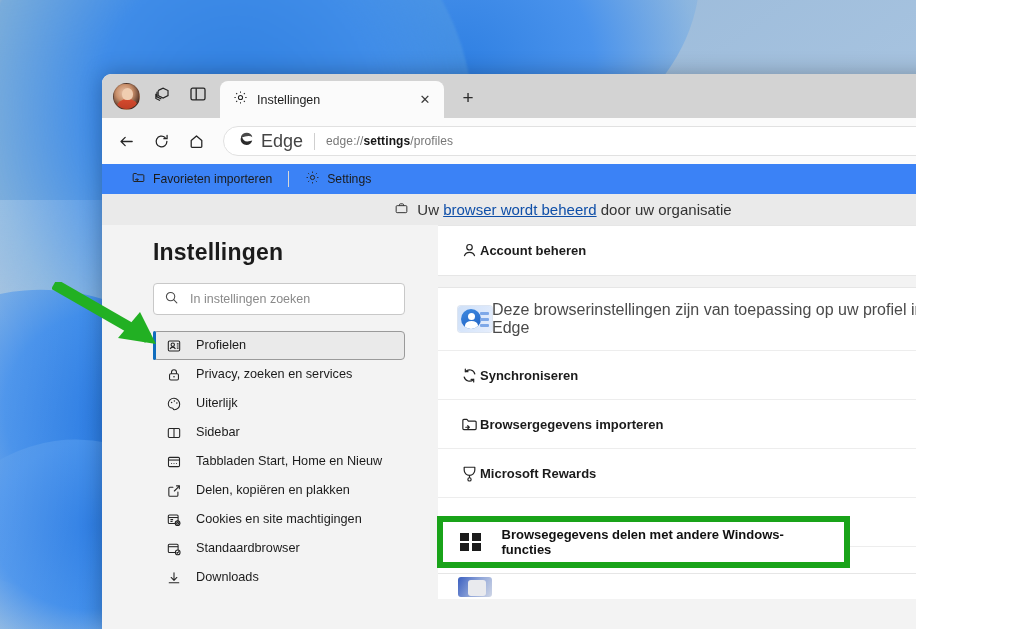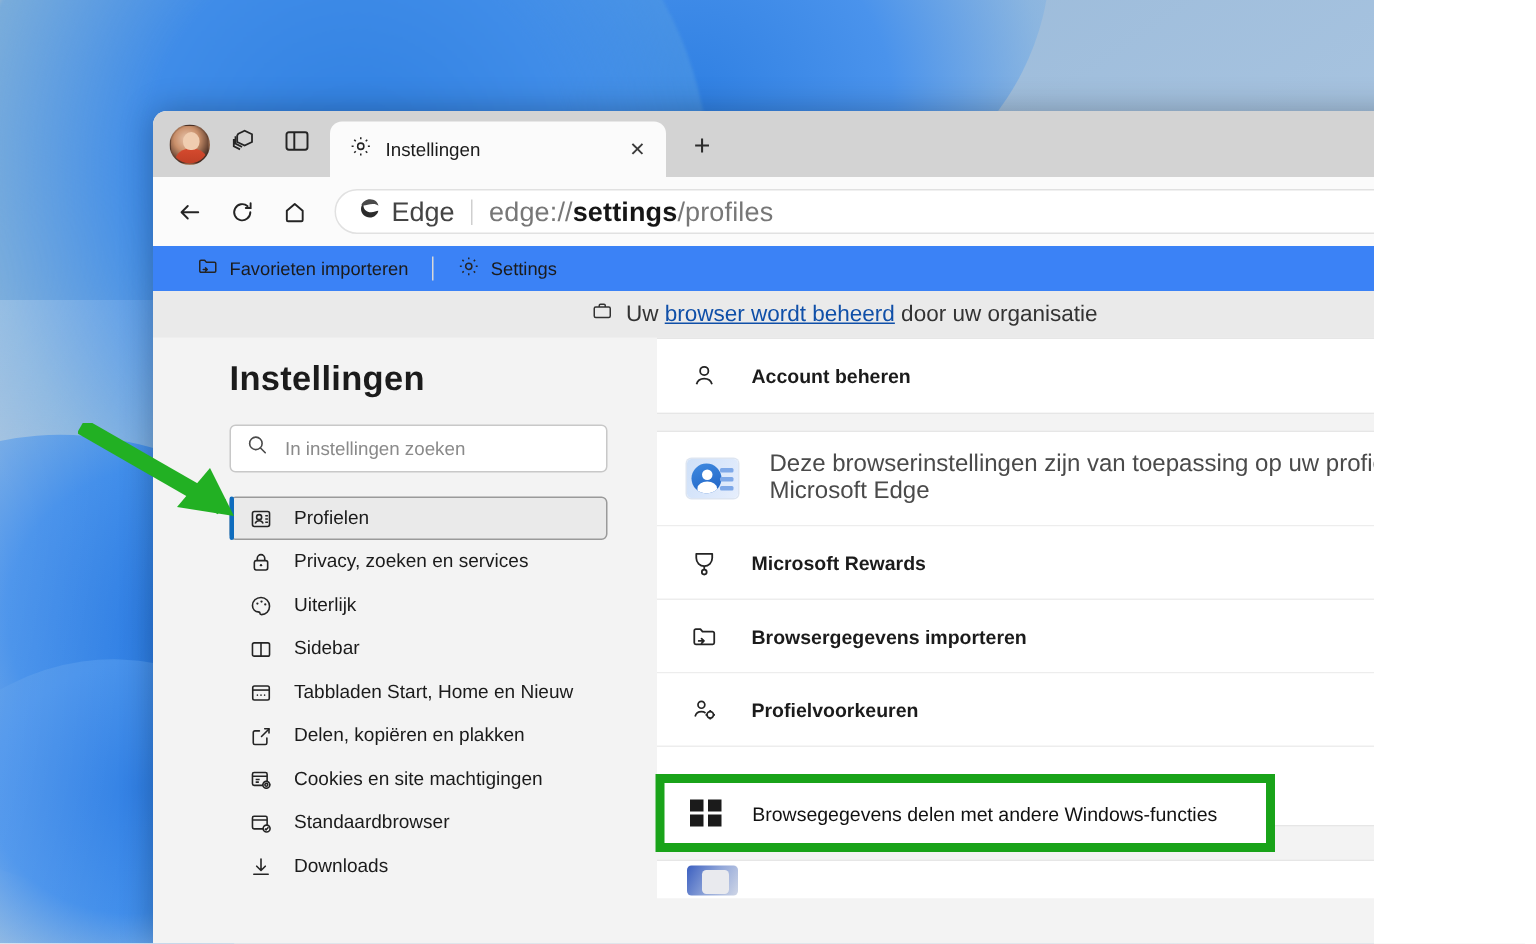--- a/index.html
+++ b/index.html
@@ -109,21 +109,21 @@
     color:#252525; flex:0 0 auto;
   }
   .omnibox{
     flex:1; height:30px; background:#ffffff; border-radius:15px;
     display:flex; align-items:center; padding:0 6px 0 14px;
     margin-left:8px; border:1px solid #e1e1e1;
   }
   .edge-badge{display:flex; align-items:center; gap:7px;}
   .edge-label{font-size:18px; color:#444;}
   .vsep{width:1px; height:17px; background:#cfcfcf; margin:0 11px;}
-  .url{font-size:18px; color:#777; letter-spacing:.1px; white-space:nowrap;}
+  .url{font-size:12px; color:#777; letter-spacing:.1px; white-space:nowrap;}
   .url b{color:#161616; font-weight:700;}
   .omni-right{margin-left:auto; display:flex; align-items:center; gap:2px;}
   .omni-icon{width:27px;height:27px;border-radius:5px;display:flex;align-items:center;justify-content:center;}
   .nav-right{display:flex; align-items:center; margin-left:4px;}
 
   
   .favbar{
     height:30px; background:#3b82f6; display:flex; align-items:center;
     padding-left:23px; gap:6px;
   }
@@ -187,21 +187,21 @@
 
   
   .rightpane{
     flex:1; background:#f3f3f3; padding-top:31px; position:relative; overflow:hidden;
   }
   .card{
     background:#fff; margin:0 0 0 3px; border:1px solid #e6e6e6;
     border-left:none; border-right:none;
   }
   .srow{
-    display:flex; align-items:center; gap:21px;
+    display:flex; align-items:center; 
     padding:16px 20px; height:49px;
     border-bottom:1px solid #ededed;
     background:#fff;
   }
   .srow:last-child{border-bottom:none;}
   .srow .ico{flex:0 0 22px; display:flex; align-items:center; justify-content:center;}
   .srow .lbl{font-size:13px; color:#1b1b1b; font-weight:600;}
   .srow.tall{height:63px; align-items:center;}
   .srow.tall .txt{display:flex; flex-direction:column; gap:3px;}
   .srow.tall .lbl{font-weight:600;}
@@ -228,21 +228,21 @@
   }
   .profcard-ico .lines{position:absolute; right:3px; top:6px; display:flex; flex-direction:column; gap:3px;}
   .profcard-ico .lines i{display:block; width:9px; height:3px; border-radius:1px; background:#7ea8e8;}
 
   
   .hl-box{
     position:absolute; left:2px; top:322px; width:413px; height:52px;
     border:6px solid #19a319; background:#fff; z-index:6;
     display:flex; align-items:center; gap:21px; padding:0 17px;
   }
-  .hl-box .lbl{font-size:13px; color:#111; font-weight:400;}
+  .hl-box .lbl{font-size:13px; color:#111; font-weight:700;}
   .win-logo{display:grid; grid-template-columns:9px 9px; grid-template-rows:8px 8px; gap:2.5px;}
   .win-logo i{display:block; background:#1b1b1b;}
 
   .bottom-peek{
     position:absolute; left:3px; bottom:0; right:0; height:26px; background:#fff;
     border-top:1px solid #e6e6e6; display:flex; align-items:center; gap:21px; padding:0 20px;
     overflow:hidden;
   }
   .peek-ico{
     width:34px; height:20px; border-radius:3px;
@@ -537,40 +537,50 @@
                     <i></i>
                     <i></i>
                   </span>
               </span>
             </span>
             <span class="txt">
               <span class="sub">Deze browserinstellingen zijn van toepassing op uw profiel in Microsoft Edge</span>
             </span>
           </div>
 
+          <div class="srow">
+            <span class="ico">
+              <svg width="19" height="19" viewBox="0 0 20 20" fill="none" stroke="#242424" stroke-width="1.25" stroke-linecap="round">
+                <path d="M15.6 8.4a5.8 5.8 0 0 0-9.8-2.6"></path>
+                <path d="M4.4 11.6a5.8 5.8 0 0 0 9.8 2.6"></path>
+                <path d="M5.6 3.2v2.8h2.8M14.4 16.8V14h-2.8"></path>
+              </svg>
+            </span>
+            <span class="lbl">Synchroniseren</span>
+          </div>
+
+          <div class="srow">
+            <span class="ico">
+              <svg width="19" height="19" viewBox="0 0 20 20" fill="none" stroke="#242424" stroke-width="1.25" stroke-linecap="round" stroke-linejoin="round">
+                <path d="M3 5.8a1.1 1.1 0 0 1 1.1-1.1h3.2l1.5 1.7h7.1a1.1 1.1 0 0 1 1.1 1.1v6.7a1.1 1.1 0 0 1-1.1 1.1H4.1A1.1 1.1 0 0 1 3 14.2z"></path>
+                <path d="M6.1 12.9h3.6M8.1 11.3l1.7 1.6-1.7 1.7"></path>
+              </svg>
+            </span>
+            <span class="lbl">Browsergegevens importeren</span>
+          </div>
 
           <div class="srow">
             <span class="ico">
               <svg width="19" height="19" viewBox="0 0 20 20" fill="none" stroke="#242424" stroke-width="1.25" stroke-linejoin="round">
                 <path d="M4.4 3.4h11.2v3a5.6 5.6 0 0 1-5.6 5.6A5.6 5.6 0 0 1 4.4 6.4z"></path>
                 <path d="M10 12v2.6"></path>
                 <circle cx="10" cy="16.2" r="1.7"></circle>
               </svg>
             </span>
             <span class="lbl">Microsoft Rewards</span>
-          </div>
-
-          <div class="srow">
-            <span class="ico">
-              <svg width="19" height="19" viewBox="0 0 20 20" fill="none" stroke="#242424" stroke-width="1.25" stroke-linecap="round" stroke-linejoin="round">
-                <path d="M3 5.8a1.1 1.1 0 0 1 1.1-1.1h3.2l1.5 1.7h7.1a1.1 1.1 0 0 1 1.1 1.1v6.7a1.1 1.1 0 0 1-1.1 1.1H4.1A1.1 1.1 0 0 1 3 14.2z"></path>
-                <path d="M6.1 12.9h3.6M8.1 11.3l1.7 1.6-1.7 1.7"></path>
-              </svg>
-            </span>
-            <span class="lbl">Browsergegevens importeren</span>
           </div>
 
           <div class="srow">
             <span class="ico">
               <svg width="19" height="19" viewBox="0 0 20 20" fill="none" stroke="#242424" stroke-width="1.2">
                 <circle cx="8" cy="6.2" r="2.4"></circle>
                 <path d="M3.6 14.4c.6-2.3 2.4-3.4 4.4-3.4 1.1 0 2.1.3 2.9.9"></path>
                 <circle cx="14.2" cy="13.2" r="2.3"></circle>
                 <path d="M14.2 9.9v1M14.2 15.5v1M10.9 13.2h1M16.5 13.2h1"></path>
               </svg>

